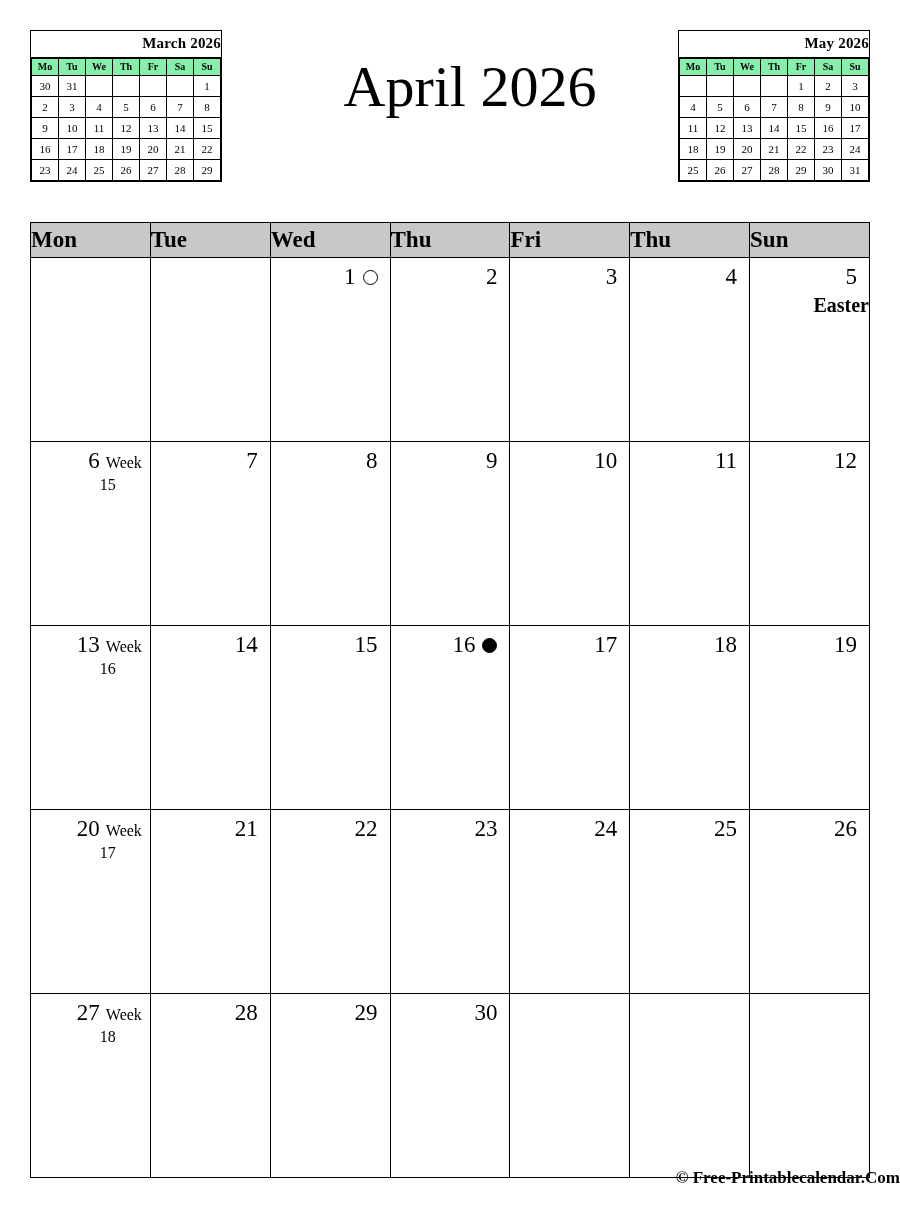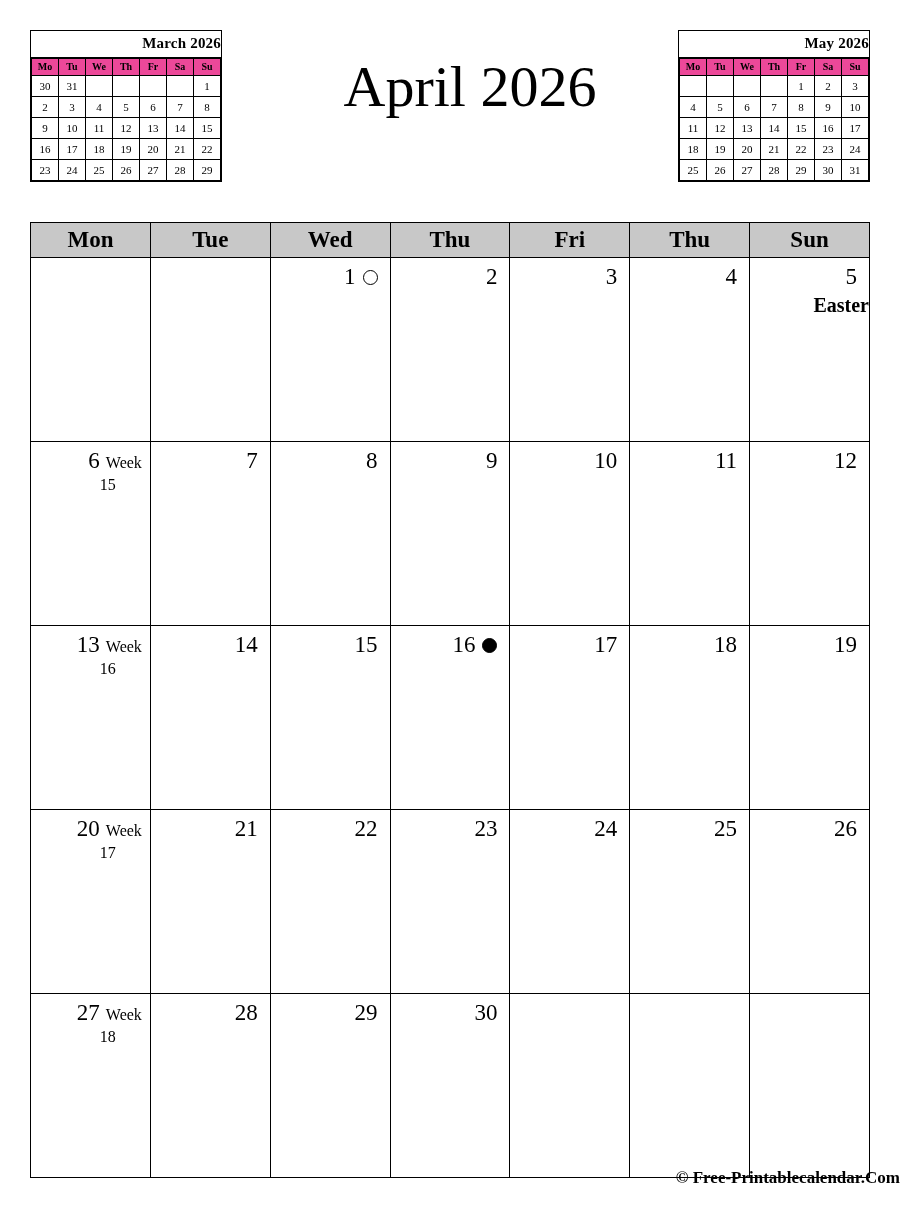--- a/index.html
+++ b/index.html
@@ -55,21 +55,21 @@
   .mini-table th, .mini-table td {
     border: 1px solid #000;
     width: 26px;
     height: 20px;
     text-align: center;
     font-size: 11px;
     padding: 0;
     line-height: 20px;
   }
   .mini-table th {
-    background: #ec4899;
+    background: #86efac;
     font-weight: bold;
     font-size: 10px;
     height: 16px;
     line-height: 16px;
   }
 
   .main-title {
     position: absolute;
     top: 56px;
     left: 0;
@@ -90,21 +90,21 @@
     width: 840px;
     border-collapse: collapse;
     table-layout: fixed;
   }
   .grid th {
     background: #c8c8c8;
     border: 1px solid #000;
     font-size: 23px;
     font-weight: bold;
     height: 34px;
-    text-align: center;
+    text-align: left;
     padding: 0;
   }
   .grid td {
     border: 1px solid #000;
     height: 183px;
     vertical-align: top;
     padding: 0;
     position: relative;
   }
   .grid td.blank { background: #fff; }

